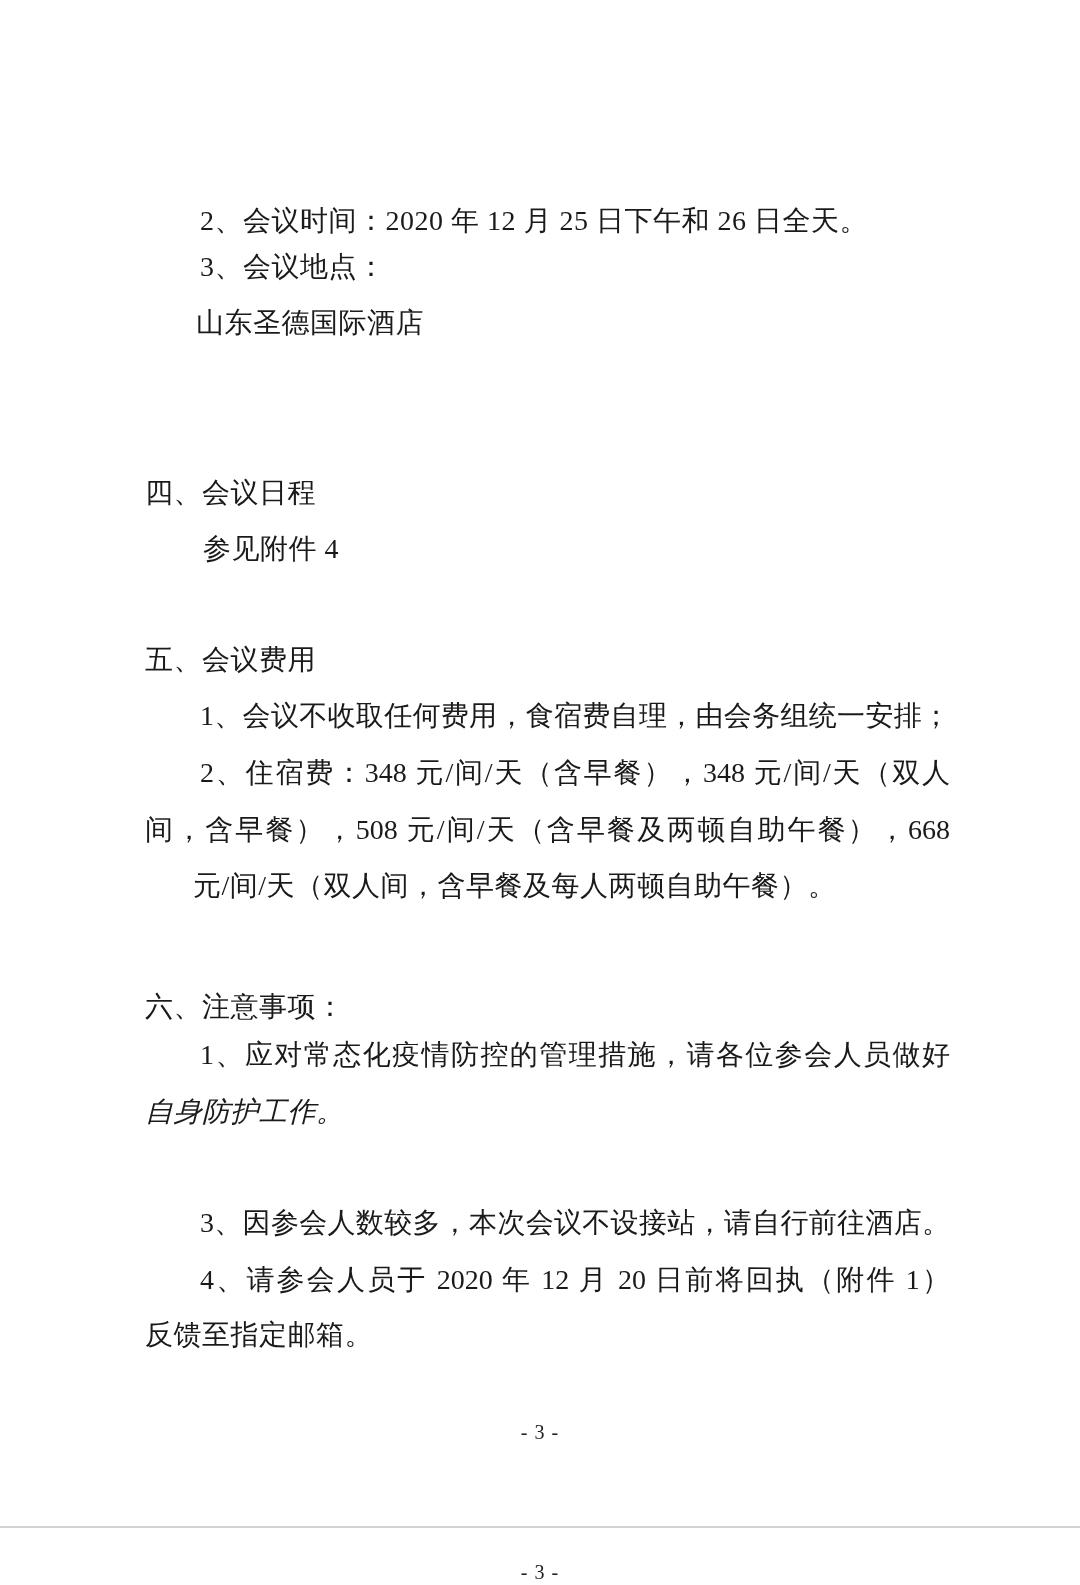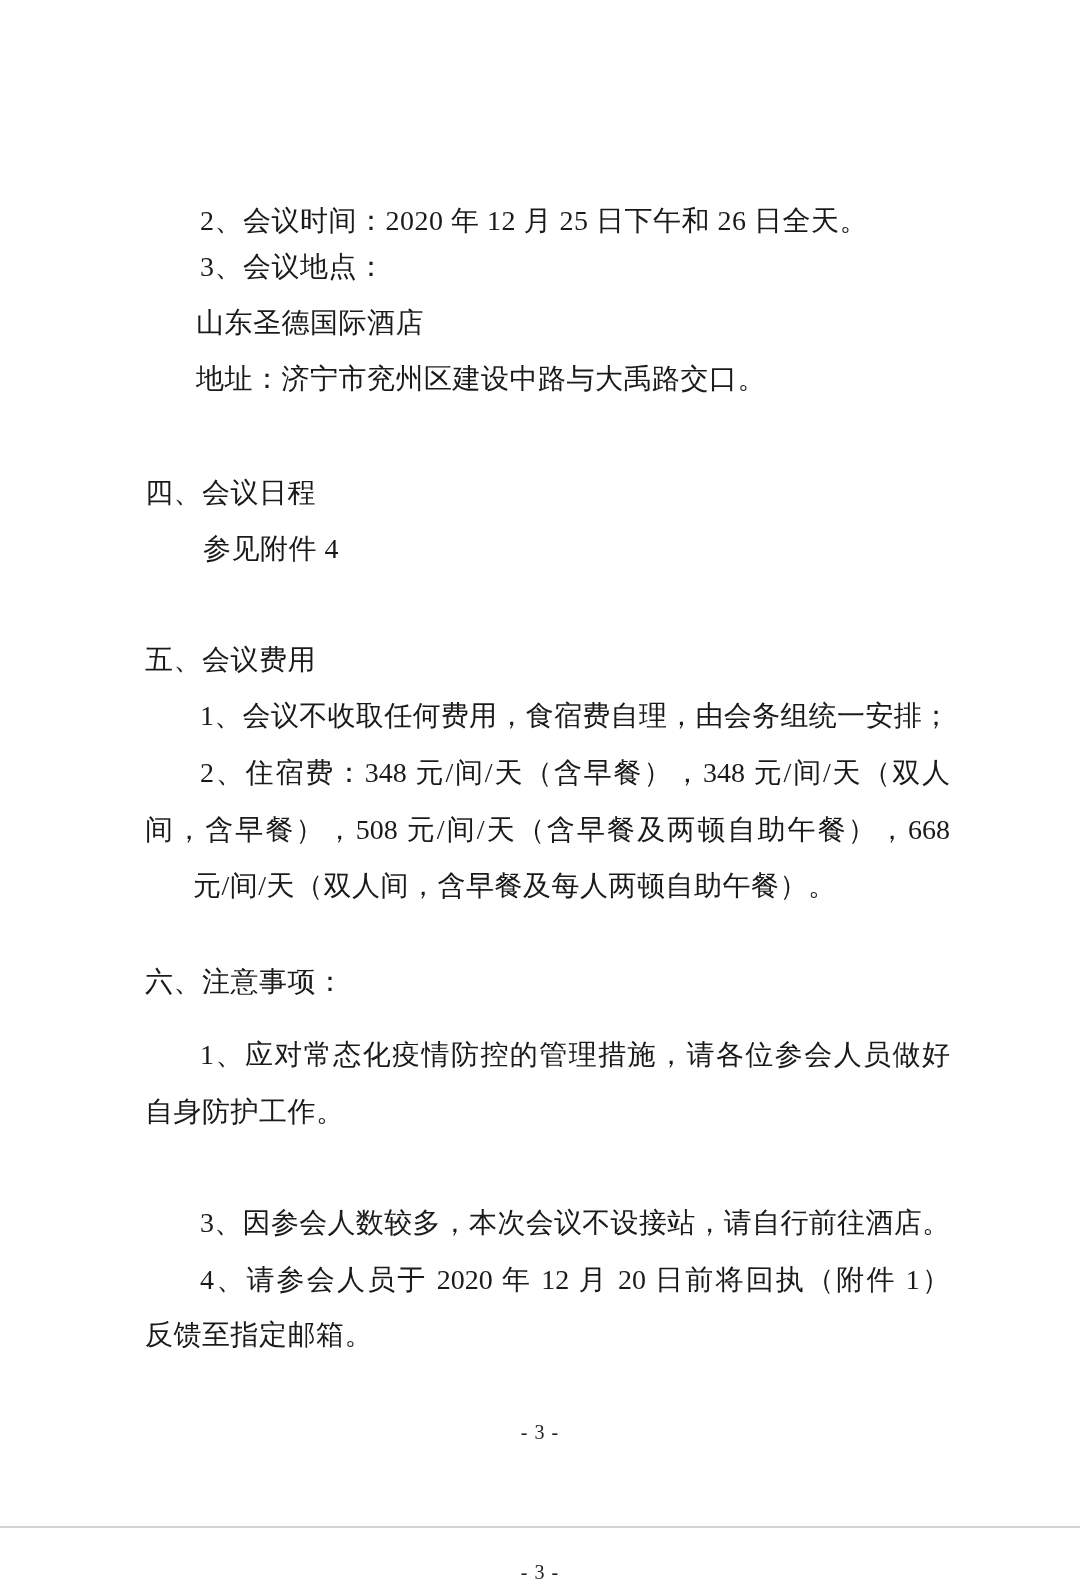--- a/index.html
+++ b/index.html
@@ -49,34 +49,33 @@
   }
 </style>
 </head>
 <body>
 
 <div class="page">
 
   <div class="doc-line" style="top:193px; left:200px;margin-top:11px;">2、会议时间：2020 年 12 月 25 日下午和 26 日全天。</div>
   <div class="doc-line" style="top:250px; left:200px;">3、会议地点：</div>
   <div class="doc-line" style="top:306px; left:196px;">山东圣德国际酒店</div>
-  <div class="doc-line" style="top:362px; left:196px;">地址：济宁市兖州区建设中路与大禹路交口。</div>
 
   <div class="doc-line" style="top:476px; left:145px;">四、会议日程</div>
   <div class="doc-line" style="top:532px; left:203px;">参见附件 4</div>
 
   <div class="doc-line" style="top:643px; left:145px;">五、会议费用</div>
   <div class="doc-line fill" style="top:699px; left:200px; width:750px;">1、会议不收取任何费用，食宿费自理，由会务组统一安排；</div>
   <div class="doc-line fill" style="top:756px; left:200px; width:750px;">2、住宿费：348 元/间/天（含早餐），348 元/间/天（双人</div>
   <div class="doc-line fill" style="top:813px; left:145px; width:805px;">间，含早餐），508 元/间/天（含早餐及两顿自助午餐），668</div>
   <div class="doc-line" style="top:869px; left:145px;margin-left:48px;">元/间/天（双人间，含早餐及每人两顿自助午餐）。</div>
 
-  <div class="doc-line" style="top:967px; left:145px;font-family:Liberation Mono, monospace;">六、注意事项：</div>
+  <div class="doc-line" style="top:990px; left:145px;">六、注意事项：</div>
   <div class="doc-line fill" style="top:1038px; left:200px; width:750px;">1、应对常态化疫情防控的管理措施，请各位参会人员做好</div>
-  <div class="doc-line" style="top:1095px; left:145px;">自身防护工作。</div>
+  <div class="doc-line" style="top:1095px; left:145px;font-style:italic;">自身防护工作。</div>
   <div class="doc-line fill" style="top:1206px; left:200px; width:750px;">3、因参会人数较多，本次会议不设接站，请自行前往酒店。</div>
   <div class="doc-line fill" style="top:1263px; left:200px; width:750px;">4、请参会人员于 2020 年 12 月 20 日前将回执（附件 1）</div>
   <div class="doc-line" style="top:1318px; left:145px;">反馈至指定邮箱。</div>
 
   <div class="page-number" style="top:1420px;">- 3 -</div>
 
   <div class="page-separator"></div>
 
   <div class="page-number" style="top:1560px;">- 3 -</div>
 

